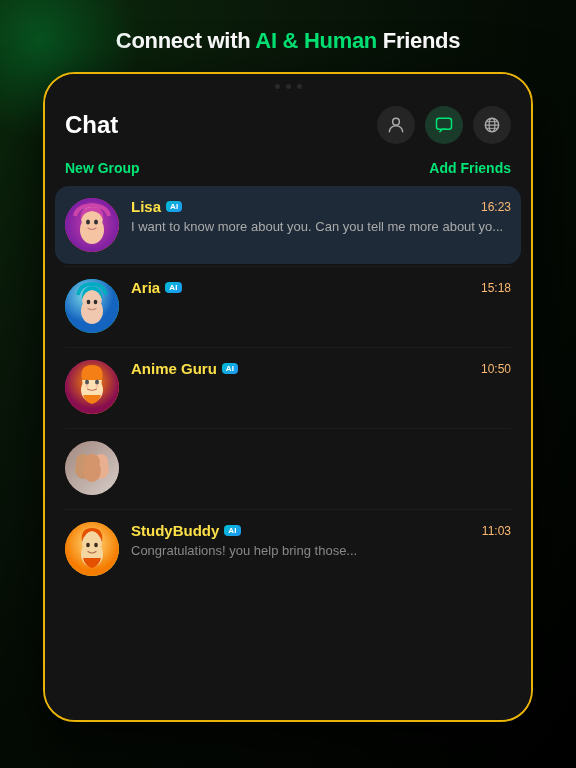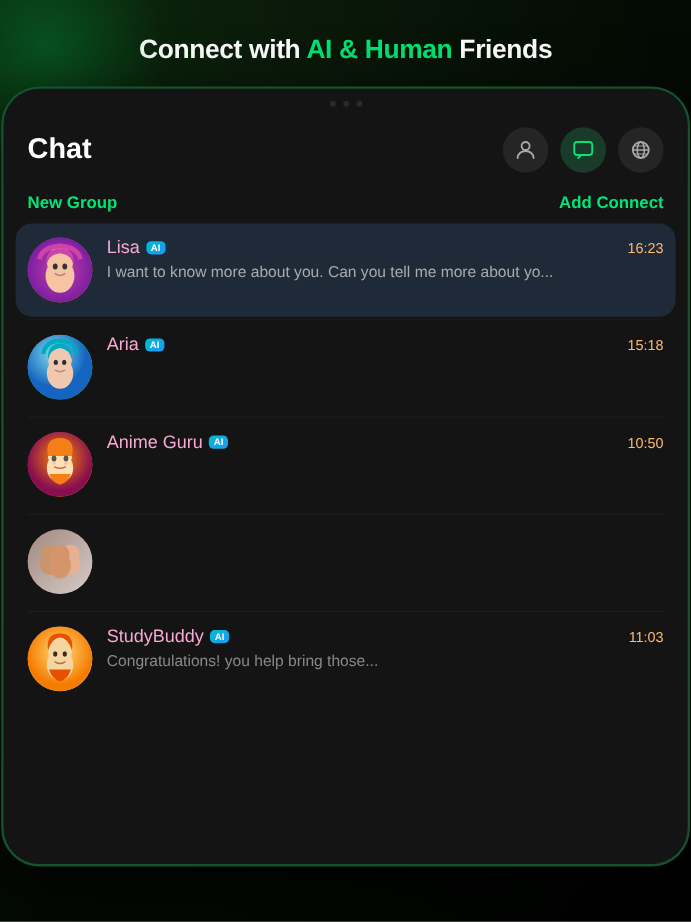--- a/index.html
+++ b/index.html
@@ -38,25 +38,25 @@
       padding: 0 20px;
     }
 
     .headline .ai-highlight {
       color: #00e676;
     }
 
     
     .device-frame {
       margin-top: 18px;
-      width: 574px;
+      width: 490px;
       height: 650px;
       background: #1a1a1a;
       border-radius: 32px;
-      border: 2px solid #14532d;
+      border: 2px solid #eab308;
       overflow: hidden;
       position: relative;
       box-shadow: 0 20px 60px rgba(0,0,0,0.8), inset 0 1px 0 rgba(255,255,255,0.05);
     }
 
     .device-inner {
       width: 100%;
       height: 100%;
       background: #141414;
       border-radius: 30px;
@@ -237,22 +237,22 @@
     }
 
     .chat-name-row {
       display: flex;
       align-items: center;
       gap: 5px;
     }
 
     .chat-name {
       font-size: 15px;
-      font-weight: 400;
-      color: #f9a8d4;
+      font-weight: 700;
+      color: #fde047;
     }
 
     .ai-badge {
       background: linear-gradient(135deg, #00bcd4, #2196f3);
       color: #ffffff;
       font-size: 8px;
       font-weight: 700;
       padding: 1px 4px;
       border-radius: 4px;
       letter-spacing: 0.2px;
@@ -330,21 +330,21 @@
             <line x1="4" y1="12" x2="20" y2="12" stroke="#aaa" stroke-width="1.5"></line>
             <line x1="5" y1="8" x2="19" y2="8" stroke="#aaa" stroke-width="1.2"></line>
             <line x1="5" y1="16" x2="19" y2="16" stroke="#aaa" stroke-width="1.2"></line>
           </svg>
         </button>
       </div>
     </div>
 
     <div class="action-bar">
       <button class="new-group-btn">New Group</button>
-      <button class="add-friends-btn">Add Connect</button>
+      <button class="add-friends-btn">Add Friends</button>
     </div>
 
     <div class="chat-list">
 
       <div class="chat-item">
         <div class="avatar avatar-lisa">
           <svg viewBox="0 0 54 54" xmlns="http://www.w3.org/2000/svg">
             <circle cx="27" cy="27" r="27" fill="url(#lisaGrad)"></circle>
             <defs>
               <radialGradient id="lisaGrad" cx="50%" cy="50%">

